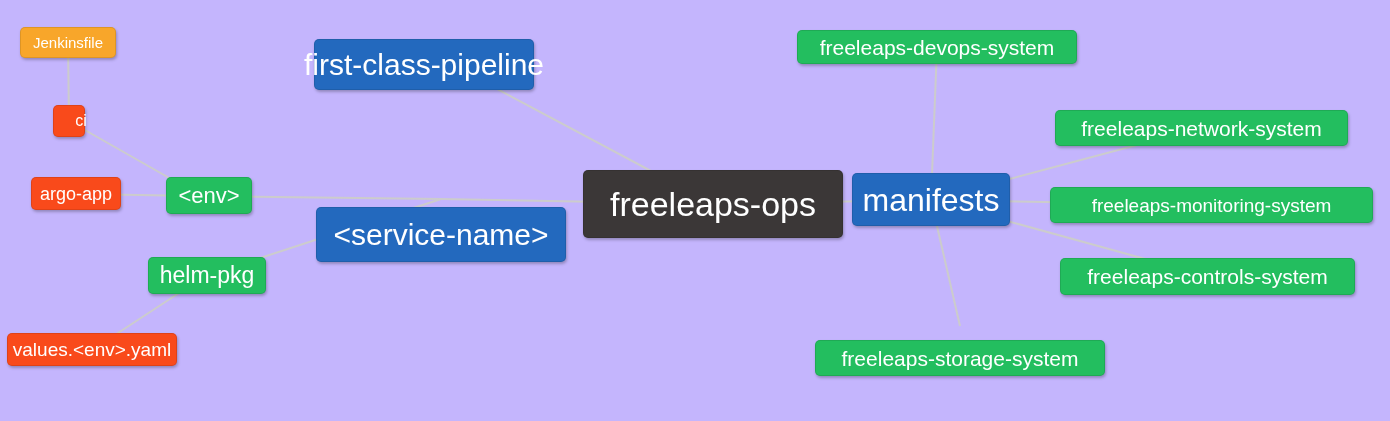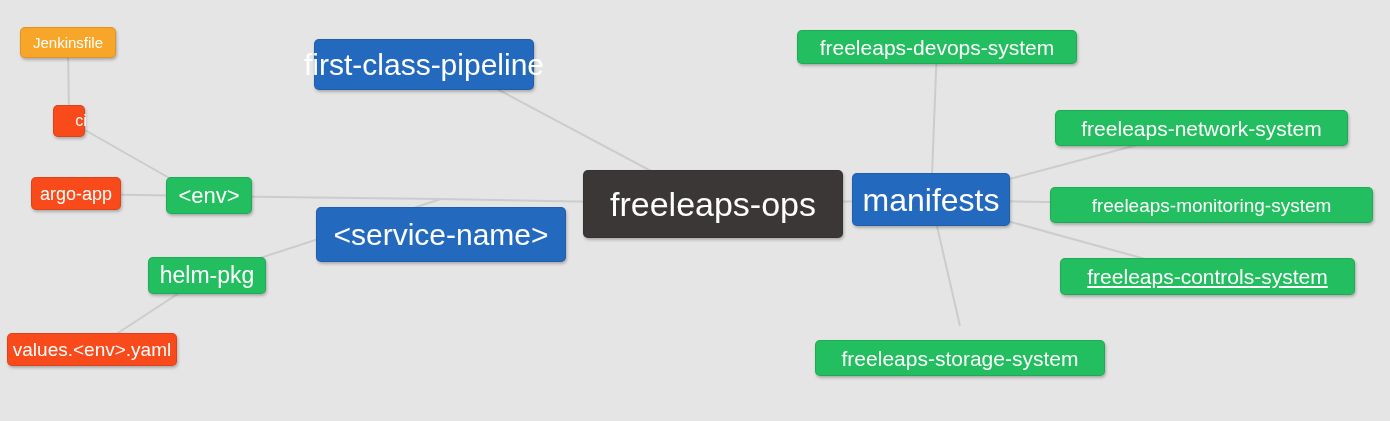--- a/index.html
+++ b/index.html
@@ -5,21 +5,21 @@
   html, body {
     margin: 0;
     padding: 0;
     background: #ffffff;
     font-family: "Liberation Sans", sans-serif;
   }
   .canvas {
     position: relative;
     width: 1390px;
     height: 421px;
-    background: #e5e5e5;
+    background: #c4b5fd;
     overflow: hidden;
   }
   .edges {
     position: absolute;
     left: 0;
     top: 0;
     width: 1390px;
     height: 421px;
   }
   .edges line {
@@ -132,21 +132,21 @@
   </div>
 
   <div id="n-network" class="node c-green" style="background: rgb(35, 190, 95);">
     <span class="label">freeleaps-network-system</span>
   </div>
 
   <div id="n-monitoring" class="node c-green" style="background: rgb(35, 190, 95);">
     <span class="label">freeleaps-monitoring-system</span>
   </div>
 
-  <div id="n-controls" class="node c-green" style="background: rgb(35, 190, 95); text-decoration: underline;">
+  <div id="n-controls" class="node c-green" style="background: rgb(35, 190, 95);">
     <span class="label">freeleaps-controls-system</span>
   </div>
 
   <div id="n-storage" class="node c-green" style="background: rgb(35, 190, 95); margin-top: 32px;">
     <span class="label">freeleaps-storage-system</span>
   </div>
 
 </div>
 
 </body></html>

